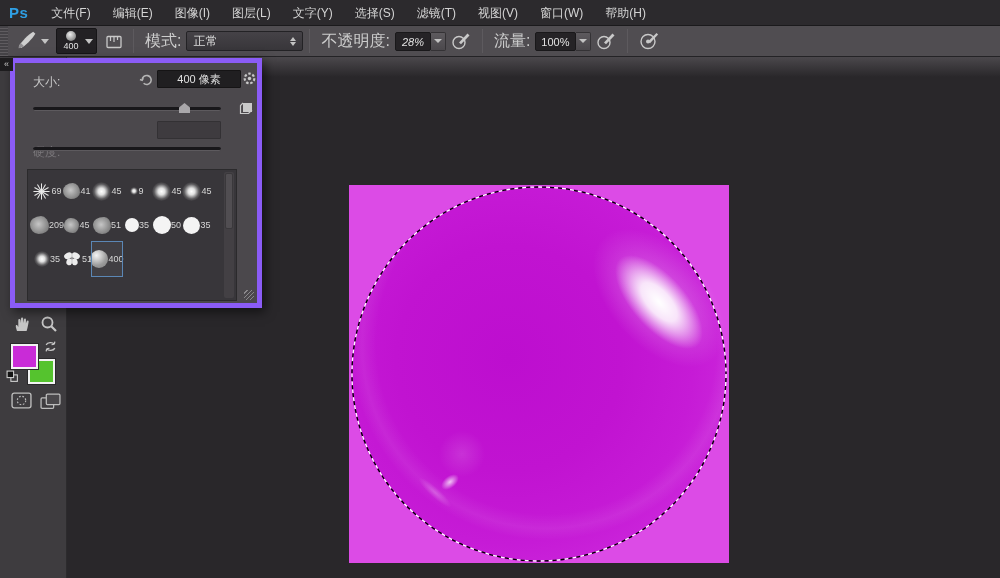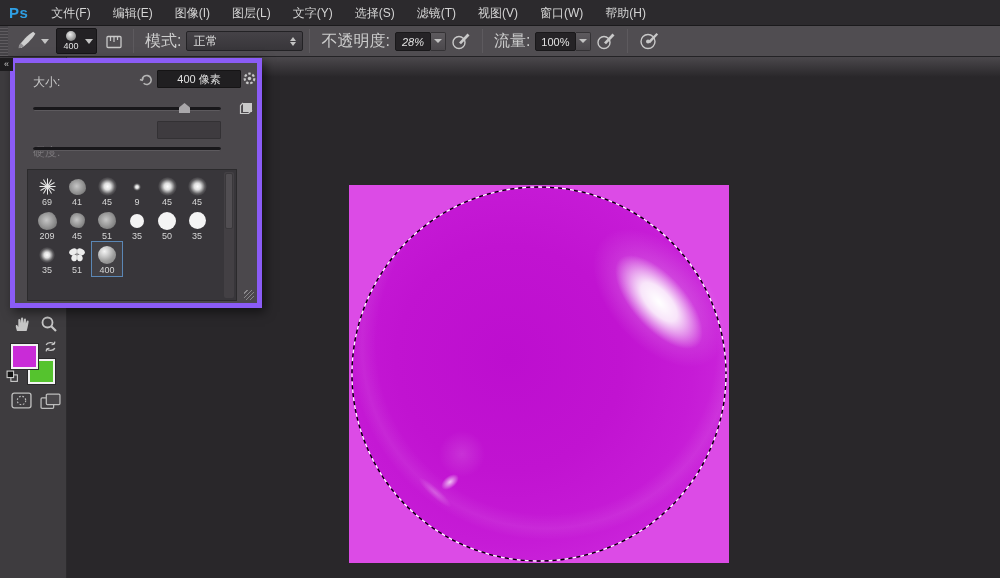--- a/index.html
+++ b/index.html
@@ -60,21 +60,21 @@
   .p-label.dim { color:#7b787c; }
   .p-input { position:absolute; background:#201f21; border:1px solid #151415; color:#e0e0e0;
              font-size:11px; text-align:center; height:18px; line-height:16px; border-radius:1px; }
   .p-input.disabled { background:#3e3b3f; border-color:#333134; }
   .slider { position:absolute; height:4px; background:#18171a; border-bottom:1px solid #5d5a5e; border-radius:2px; }
   .slider-thumb { position:absolute; width:11px; height:10px; background:#a9a7aa;
                   clip-path:polygon(50% 0,100% 45%,100% 100%,0 100%,0 45%); top:-4px; }
   .grid { position:absolute; left:12px; top:106px; width:210px; height:132px; background:#38363a;
           border:1px solid #2b2a2c; }
   .grid-inner { position:absolute; left:4px; top:4px; display:grid; grid-template-columns:repeat(6,30px); }
-  .cell { width:30px; height:34px; display:flex; flex-direction:column; align-items:center; justify-content:flex-end; position:relative; }
+  .cell { width:30px; height:34px; display:flex; flex-direction:row; align-items:center; justify-content:center; position:relative; }
   .cell .icon-area { height:21px; display:flex; align-items:center; justify-content:center; }
   .cell .bnum { color:#d6d6d6; font-size:9px; line-height:11px; }
   .cell.selected { outline:1px solid #5b87b5; background:#413f43; }
   .b-soft { border-radius:50%; background:radial-gradient(circle, #ffffff 0%, #e0e0e0 25%, rgba(160,160,160,0.35) 55%, rgba(120,120,120,0) 72%); }
   .b-hard { border-radius:50%; background:#f4f4f4; }
   .b-tex  { background:radial-gradient(circle at 45% 45%, #c6c6c6, #7c7c7c 75%);
             border-radius:58% 42% 55% 45% / 48% 60% 40% 52%; filter:blur(0.4px); }
   .b-bubble { width:18px; height:18px; border-radius:50%;
               background:radial-gradient(circle at 36% 30%, #f4f4f4 0%, #cccccc 28%, #9c9c9c 58%, #7d7d7d 100%); }
   .scrollbar { position:absolute; right:2px; top:2px; bottom:2px; width:10px; background:#434044; border-radius:2px; }

